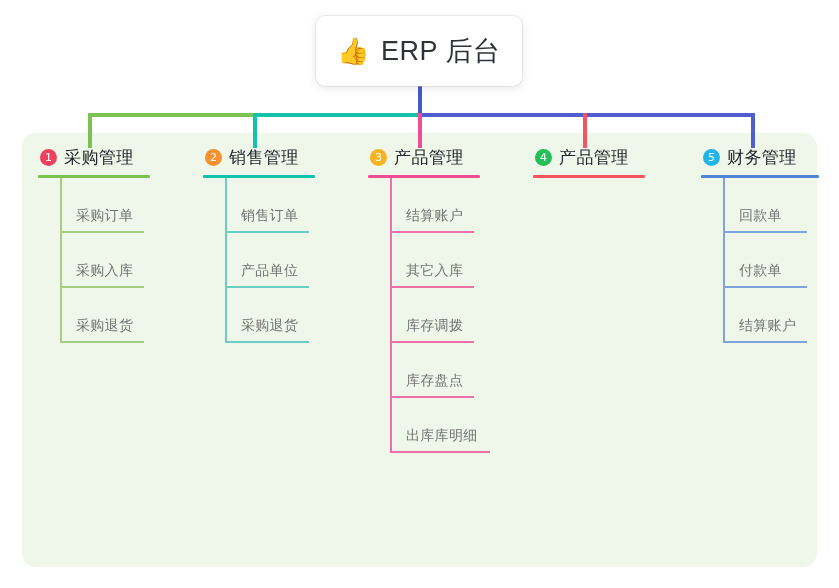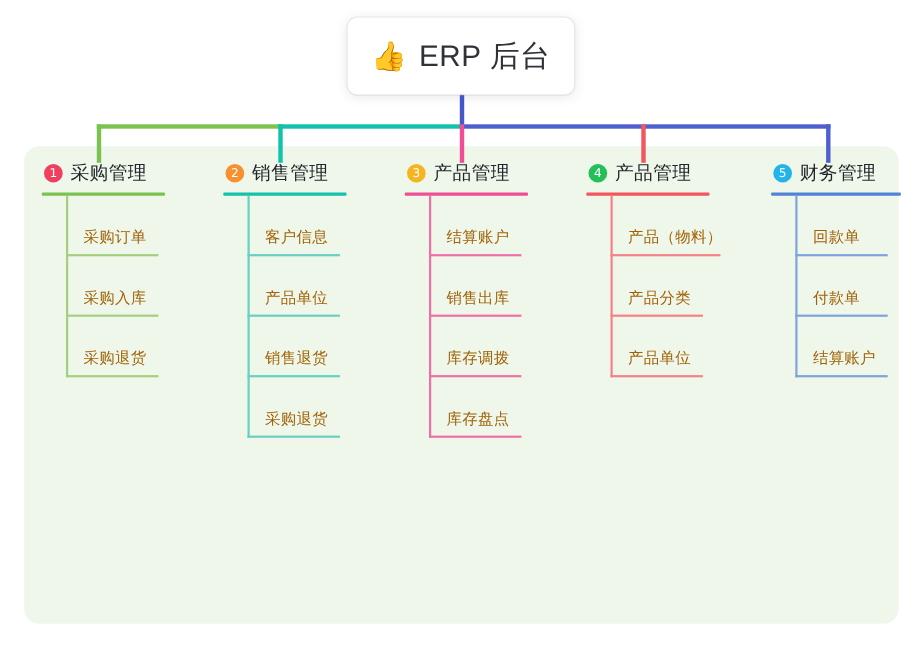--- a/index.html
+++ b/index.html
@@ -85,21 +85,21 @@
     position:absolute;left:0;top:0;width:2px;height:100%;
   }
   .leaf{
     position:relative;
     height:55px;
     box-sizing:border-box;
     display:flex;align-items:flex-end;
     padding-left:16px;padding-bottom:3px;
   }
   .leaf-text{
-    font-size:14px;color:#a16207;white-space:nowrap;letter-spacing:.3px;
+    font-size:14px;color:#737373;white-space:nowrap;letter-spacing:.3px;
     padding-bottom:5px;
   }
   .leaf-rule{
     position:absolute;left:0;bottom:0;height:2px;
   }
 </style>
 </head>
 <body>
 
 <div id="root">
@@ -146,84 +146,69 @@
       </div>
       <div class="col col-1">
         <div class="col-head">
           <span class="badge" style="background: rgb(247, 144, 46);">2</span>
           <span class="col-title">销售管理</span>
         </div>
         <div class="col-rule" style="background: rgb(18, 194, 171); width: 112px;"></div>
         <div class="leaf-wrap">
           <div class="spine" style="background: rgb(104, 207, 194);"></div>
           <div class="leaf">
-            <span class="leaf-text">客户信息</span>
+            <span class="leaf-text">销售订单</span>
             <div class="leaf-rule" style="background: rgb(104, 207, 194); width: 84px;"></div>
           </div>
           <div class="leaf">
             <span class="leaf-text">产品单位</span>
             <div class="leaf-rule" style="background: rgb(104, 207, 194); width: 84px;"></div>
           </div>
           <div class="leaf">
-            <span class="leaf-text">销售退货</span>
-            <div class="leaf-rule" style="background: rgb(104, 207, 194); width: 84px;"></div>
-          </div>
-          <div class="leaf">
             <span class="leaf-text">采购退货</span>
             <div class="leaf-rule" style="background: rgb(104, 207, 194); width: 84px;"></div>
           </div>
         </div>
       </div>
       <div class="col col-2">
         <div class="col-head">
           <span class="badge" style="background: rgb(245, 181, 33);">3</span>
           <span class="col-title">产品管理</span>
         </div>
         <div class="col-rule" style="background: rgb(239, 77, 150); width: 112px;"></div>
         <div class="leaf-wrap">
           <div class="spine" style="background: rgb(239, 111, 167);"></div>
           <div class="leaf">
             <span class="leaf-text">结算账户</span>
             <div class="leaf-rule" style="background: rgb(239, 111, 167); width: 84px;"></div>
           </div>
           <div class="leaf">
-            <span class="leaf-text">销售出库</span>
+            <span class="leaf-text">其它入库</span>
             <div class="leaf-rule" style="background: rgb(239, 111, 167); width: 84px;"></div>
           </div>
           <div class="leaf">
             <span class="leaf-text">库存调拨</span>
             <div class="leaf-rule" style="background: rgb(239, 111, 167); width: 84px;"></div>
           </div>
           <div class="leaf">
             <span class="leaf-text">库存盘点</span>
             <div class="leaf-rule" style="background: rgb(239, 111, 167); width: 84px;"></div>
+          </div>
+          <div class="leaf">
+            <span class="leaf-text">出库库明细</span>
+            <div class="leaf-rule" style="background: rgb(239, 111, 167); width: 100px;"></div>
           </div>
         </div>
       </div>
       <div class="col col-3">
         <div class="col-head">
           <span class="badge" style="background: rgb(37, 191, 89);">4</span>
           <span class="col-title">产品管理</span>
         </div>
         <div class="col-rule" style="background: rgb(244, 85, 95); width: 112px;"></div>
-        <div class="leaf-wrap">
-          <div class="spine" style="background: rgb(245, 129, 135);"></div>
-          <div class="leaf">
-            <span class="leaf-text">产品（物料）</span>
-            <div class="leaf-rule" style="background: rgb(245, 129, 135); width: 100px;"></div>
-          </div>
-          <div class="leaf">
-            <span class="leaf-text">产品分类</span>
-            <div class="leaf-rule" style="background: rgb(245, 129, 135); width: 84px;"></div>
-          </div>
-          <div class="leaf">
-            <span class="leaf-text">产品单位</span>
-            <div class="leaf-rule" style="background: rgb(245, 129, 135); width: 84px;"></div>
-          </div>
-        </div>
       </div>
       <div class="col col-4">
         <div class="col-head">
           <span class="badge" style="background: rgb(34, 180, 232);">5</span>
           <span class="col-title">财务管理</span>
         </div>
         <div class="col-rule" style="background: rgb(79, 132, 214); width: 118px;"></div>
         <div class="leaf-wrap">
           <div class="spine" style="background: rgb(126, 164, 222);"></div>
           <div class="leaf">

